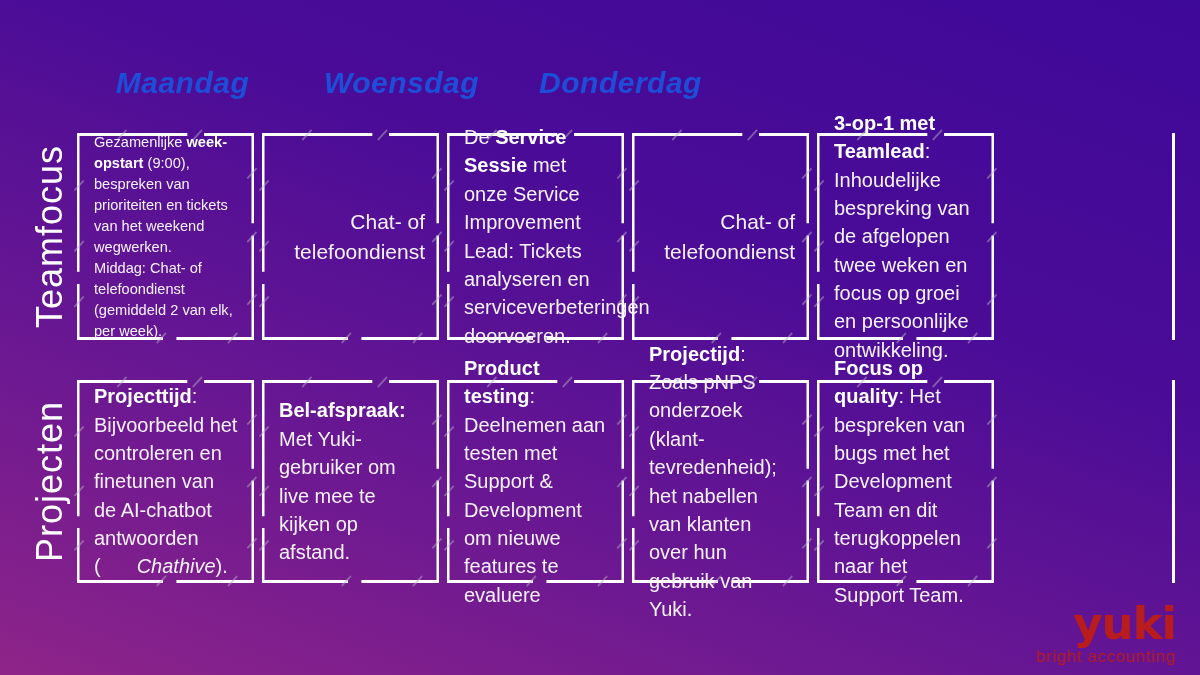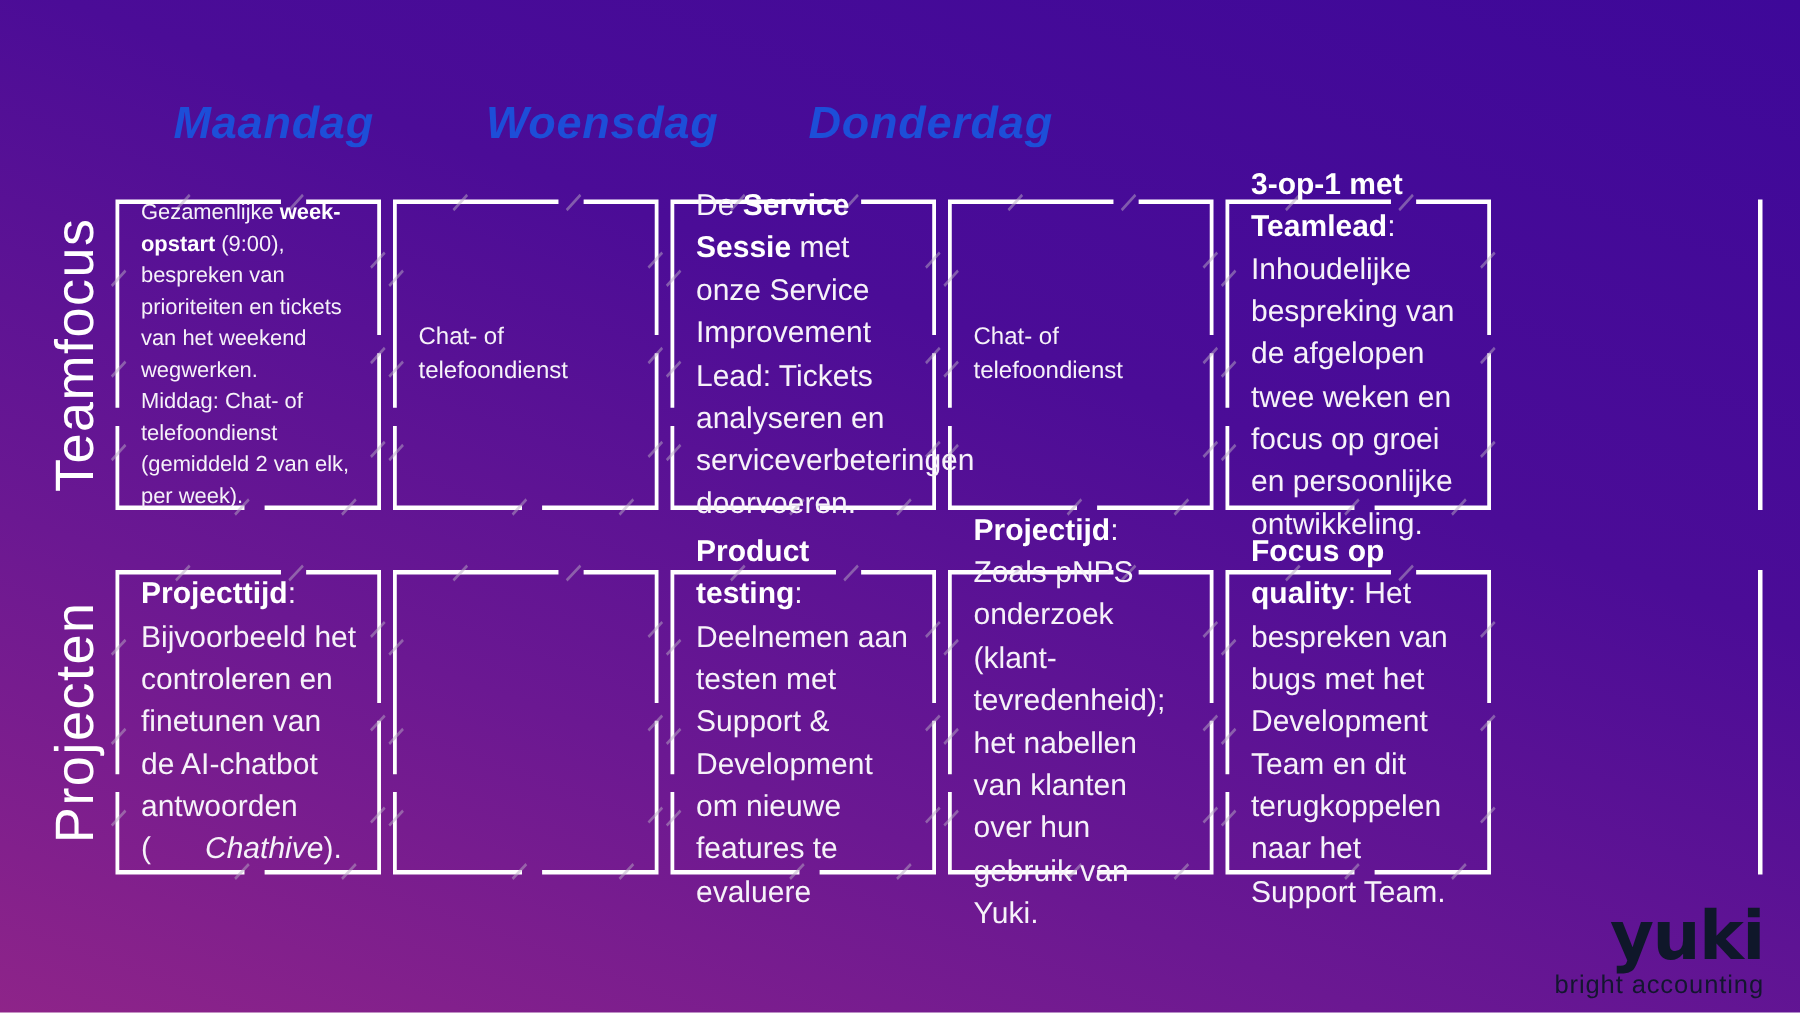--- a/index.html
+++ b/index.html
@@ -54,35 +54,35 @@
   }
 
   .cell-text {
     position:relative; z-index:1;
     font-size:20px; line-height:1.42;
     white-space:pre-line;
     width:100%;
   }
   .cell.small-text .cell-text { font-size:14.6px; line-height:1.44; }
   .cell.center-text { justify-content:center; }
-  .cell.center-text .cell-text { text-align:left; font-size:16px; }
+  .cell.center-text .cell-text { text-align:right; font-size:21px; }
   .cell-text .b { font-weight:700; color:#ffffff; }
   .cell-text .i { font-style:italic;margin-left:36px; }
 
   
   .partial-border {
     position:absolute; left:1172px; width:3px; background:#ffffff;
   }
   .partial-border.r1 { top:133px; height:207px; }
   .partial-border.r2 { top:380px; height:203px; }
 
   
   .logo {
     position:absolute; right:24px; bottom:8px;
-    text-align:right; color:#0f172a;
+    text-align:right; color:#b91c1c;
   }
   .logo .wordmark {
     font-family:"DejaVu Sans", sans-serif;
     font-size:45px; font-weight:700; line-height:1;
     letter-spacing:-1px;
   }
   .logo .tagline {
     font-size:17px; font-weight:400; letter-spacing:0.6px;
     margin-top:1px; opacity:0.95;
   }
@@ -225,20 +225,21 @@
           <line x1="-3" y1="172" x2="8" y2="162"></line>
           <line x1="203" y1="45" x2="214" y2="35"></line>
           <line x1="203" y1="108" x2="214" y2="98"></line>
           <line x1="203" y1="170" x2="214" y2="160"></line>
           <line x1="48" y1="7" x2="59" y2="-3"></line>
           <line x1="138" y1="7" x2="149" y2="-3"></line>
           <line x1="95" y1="208" x2="106" y2="198"></line>
           <line x1="180" y1="208" x2="191" y2="198"></line>
         </g>
       </svg>
+      <div class="cell-text"><span class="b">Bel-afspraak:</span><span> Met Yuki-gebruiker om live mee te kijken op afstand.</span></div>
     </div>
   <div class="cell">
       <svg class="frame" viewBox="0 0 211 205" preserveAspectRatio="none">
         <rect x="1.5" y="1.5" width="208" height="202" fill="none" stroke="#ffffff" stroke-width="3" stroke-dasharray="130 20 146 12 193 16 155 12 140"></rect>
         <g stroke="#b9aac4" stroke-width="2" opacity="0.5">
           <line x1="-3" y1="57" x2="8" y2="47"></line>
           <line x1="-3" y1="117" x2="8" y2="107"></line>
           <line x1="-3" y1="172" x2="8" y2="162"></line>
           <line x1="203" y1="45" x2="214" y2="35"></line>
           <line x1="203" y1="108" x2="214" y2="98"></line>

